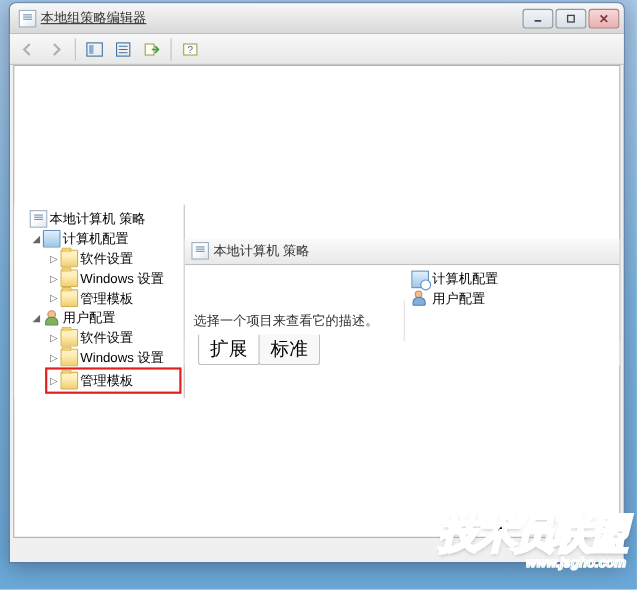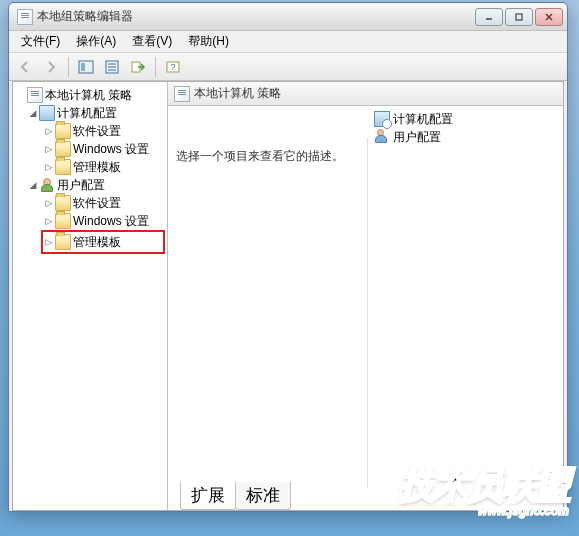--- a/index.html
+++ b/index.html
@@ -36,20 +36,21 @@
   padding: 0 4px;
 }
 .titlebar .app-icon {
   width: 16px; height: 16px;
   margin: 0 4px;
 }
 .titlebar .title-text {
   flex: 1;
   color: #333;
   font-size: 12px;
+  text-decoration: underline;
 }
 .winbtns {
   display: flex;
   gap: 2px;
 }
 .winbtn {
   width: 28px; height: 18px;
   border: 1px solid #8a9a9a;
   border-radius: 3px;
   background: linear-gradient(to bottom, #f0f4f8, #d8e0e8);
@@ -100,20 +101,21 @@
 .tbtn.disabled { color: #b0b0b0; }
 .tsep { width: 1px; height: 20px; background: #c0c0c0; margin: 0 3px; }
 
 
 .client {
   display: flex;
   height: calc(100% - 78px);
   background: #fff;
   margin: 0 3px 3px 3px;
   border: 1px solid #b0b0b0;
+  align-items: center;
 }
 
 
 .tree-pane {
   width: 155px;
   background: #fff;
   border-right: 1px solid #c0c0c0;
   padding: 4px 2px;
   overflow: auto;
 }
@@ -358,26 +360,20 @@
       </div>
       <div class="winbtn close">
         <svg width="10" height="10" viewBox="0 0 10 10">
             <line x1="2" y1="2" x2="8" y2="8" stroke="#803030" stroke-width="1.5"></line>
             <line x1="8" y1="2" x2="2" y2="8" stroke="#803030" stroke-width="1.5"></line>
           </svg>
       </div>
     </div>
   </div>
 
-  <div class="menubar">
-    <div class="menu-item">文件(F)</div>
-    <div class="menu-item">操作(A)</div>
-    <div class="menu-item">查看(V)</div>
-    <div class="menu-item">帮助(H)</div>
-  </div>
 
   <div class="toolbar">
     <div class="tbtn disabled">
       <svg width="14" height="14" viewBox="0 0 14 14">
           <path d="M9 2 L4 7 L9 12" fill="none" stroke="#b0b0b0" stroke-width="2"></path>
         </svg>
     </div>
     <div class="tbtn disabled">
       <svg width="14" height="14" viewBox="0 0 14 14">
           <path d="M5 2 L10 7 L5 12" fill="none" stroke="#b0b0b0" stroke-width="2"></path>

